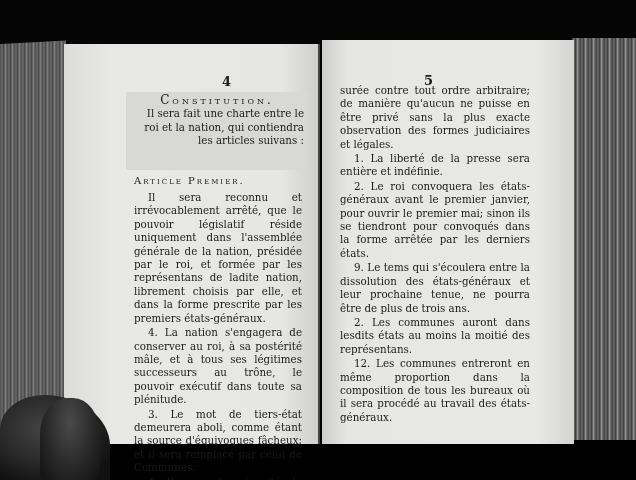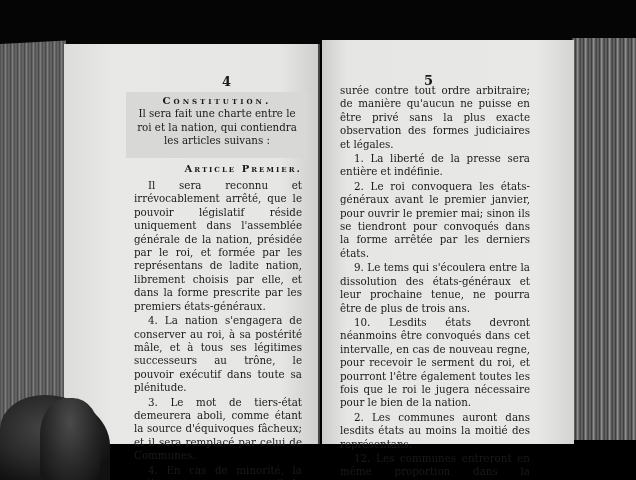--- a/index.html
+++ b/index.html
@@ -33,23 +33,23 @@
   }
   .page-num { position:absolute; font-size:13px; font-weight:bold; }
   .page-left .page-num { left:158px; top:30px; }
   .page-right .page-num { left:102px; top:33px; }
   .text-block { position:absolute; font-size:10.3px; line-height:13.4px; text-align:justify; }
   .page-left .text-block { left:70px; top:48px; width:168px; }
   .page-right .text-block { left:18px; top:44px; width:190px; }
   .header-box {
     background:#d8d8d6; padding:2px 4px 2px 4px; margin:0 -6px 4px -8px;
   }
-  .smallcaps { font-variant: small-caps; letter-spacing:3px; text-align:center; font-size:10px; font-weight:bold; }
-  .heading-line { text-align:center; margin-bottom:8px; }
-  .art-title { text-align:right; font-variant:small-caps; letter-spacing:2px; font-size:10px; margin:3px 0 4px;font-weight:bold; }
+  .smallcaps { font-variant: small-caps; letter-spacing:3px; text-align:center; font-size:12px; font-weight:normal; }
+  .heading-line { text-align:right; margin-bottom:20px; }
+  .art-title { text-align:left; font-variant:small-caps; letter-spacing:2px; font-size:10px; margin:3px 0 4px; }
   p { margin:0 0 1px 0; text-indent:14px; }
   .hand {
     position:absolute; left:0; top:395px; width:110px; height:85px;
     background: radial-gradient(ellipse at 40% 40%, #444 0%, #2a2a2a 45%, #111 80%);
     border-radius: 40% 60% 0 0;
   }
   .hand-finger {
     position:absolute; left:40px; top:398px; width:60px; height:82px;
     background: radial-gradient(ellipse at 50% 30%, #4a4a4a 0%, #262626 60%, #111 100%);
     border-radius: 45% 45% 10% 10%;
@@ -78,21 +78,20 @@
   </div>
 </div>
 
 <div class="page page-right">
   <div class="page-num">5</div>
   <div class="text-block">
     <p style="text-indent:0">surée contre tout ordre arbitraire; de manière qu'aucun ne puisse en être privé sans la plus exacte observation des formes judiciaires et légales.</p>
     <p>1. La liberté de la presse sera entière et indéfinie.</p>
     <p>2. Le roi convoquera les états-généraux avant le premier janvier, pour ouvrir le premier mai; sinon ils se tiendront pour convoqués dans la forme arrêtée par les derniers états.</p>
     <p>9. Le tems qui s'écoulera entre la dissolution des états-généraux et leur prochaine tenue, ne pourra être de plus de trois ans.</p>
-    <p>10. Lesdits états devront néanmoins être convoqués dans cet intervalle, en cas de nouveau regne, pour recevoir le serment du roi, et pourront l'être également toutes les fois que le roi le jugera nécessaire pour le bien de la nation.</p>
     <p>2. Les communes auront dans lesdits états au moins la moitié des représentans.</p>
     <p>12. Les communes entreront en même proportion dans la composition de tous les bureaux où il sera procédé au travail des états-généraux.</p>
 
   </div>
 </div>
 
 <div class="hand"></div>
 <div class="hand-finger"></div>
 
 </body></html>

